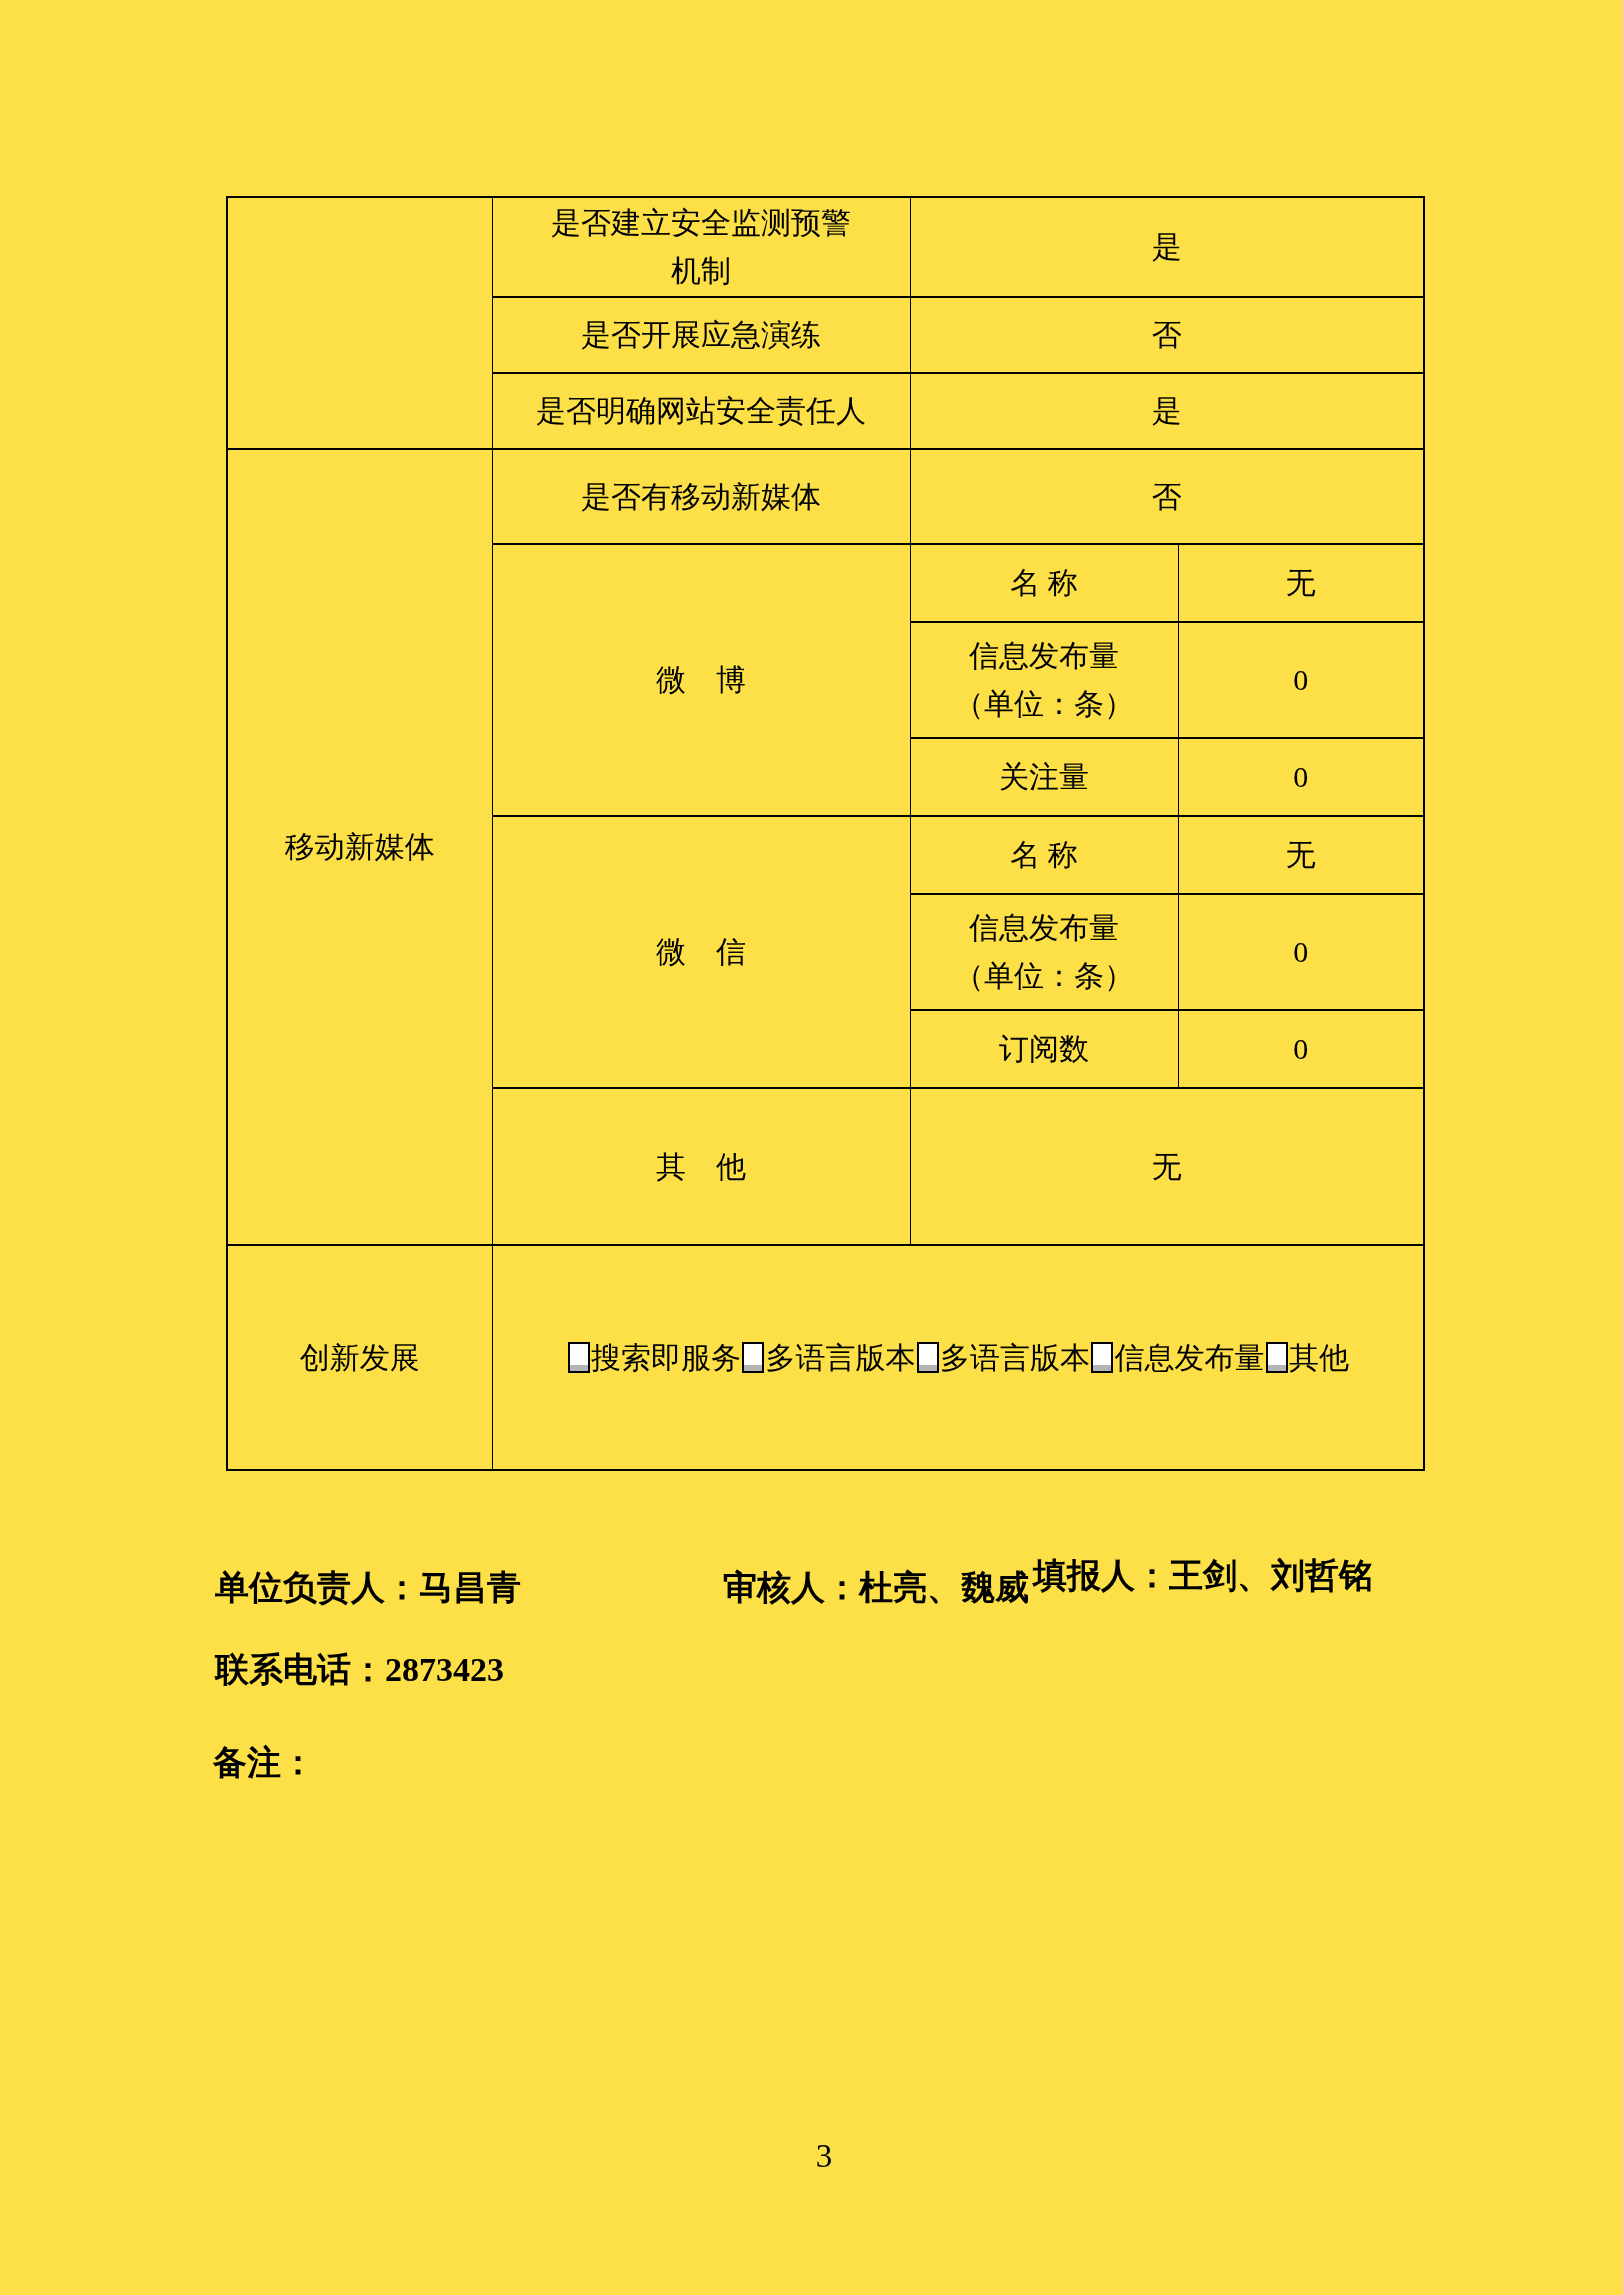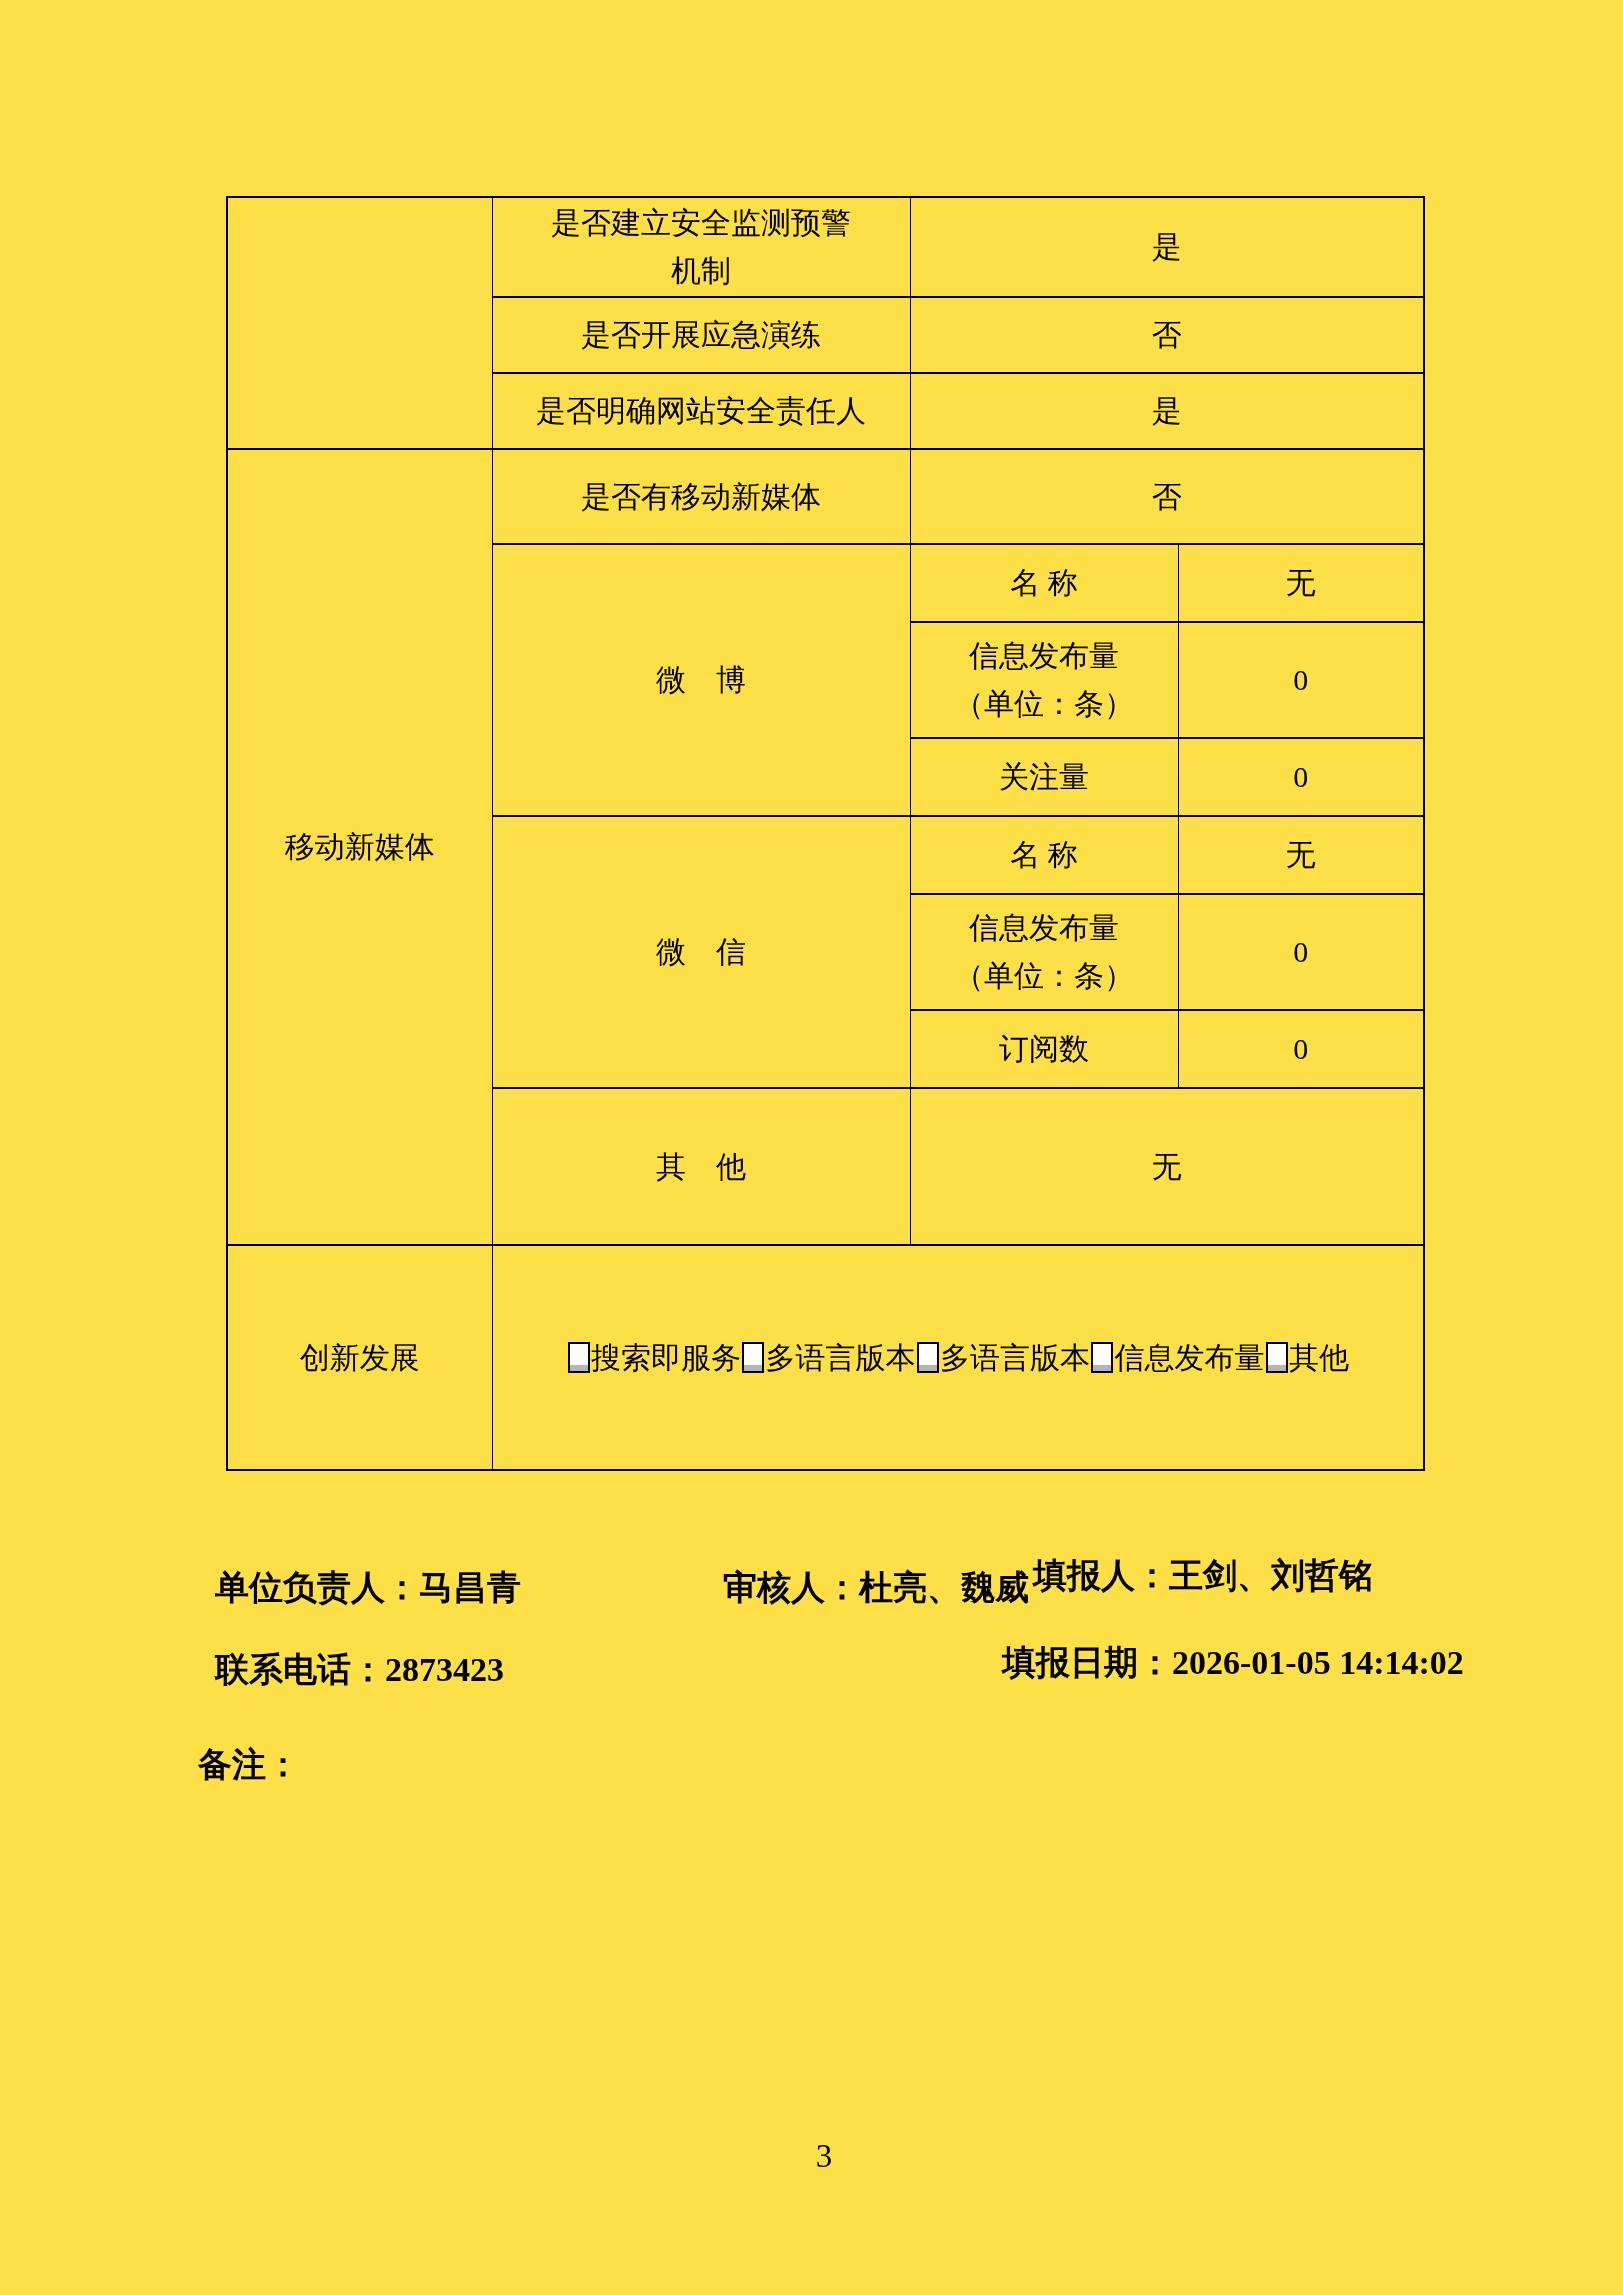--- a/index.html
+++ b/index.html
@@ -140,19 +140,18 @@
         </td>
       </tr>
     </tbody>
   </table>
 
   <div class="ftext" style="left:215px;top:1568px;">单位负责人：马昌青</div>
   <div class="ftext" style="left:723px;top:1568px;">审核人：杜亮、魏威</div>
   <div class="ftext" style="left:1033px;top:1556px;">填报人：王剑、刘哲铭</div>
 
   <div class="ftext" style="left:215px;top:1650px;">联系电话：2873423</div>
-  <div class="ftext" style="left:1002px;top:1643px;">填报日期：2026-01-05 14:14:02</div>
 
-  <div class="ftext" style="left:198px;top:1745px;">备注：</div>
+  <div class="ftext" style="left:213px;top:1745px;font-family:Liberation Mono, monospace;">备注：</div>
 
   <div class="page-number">3</div>
 </div>
 
 
 </body></html>

